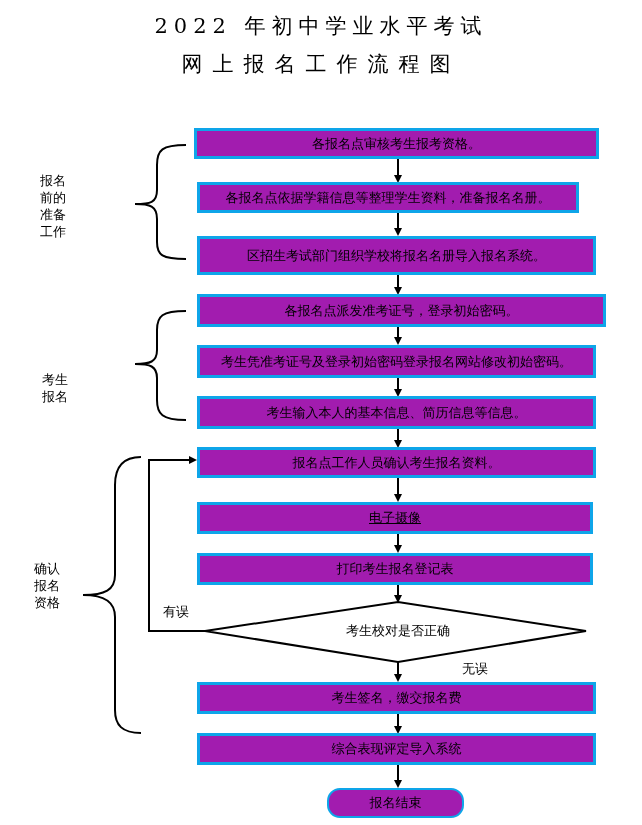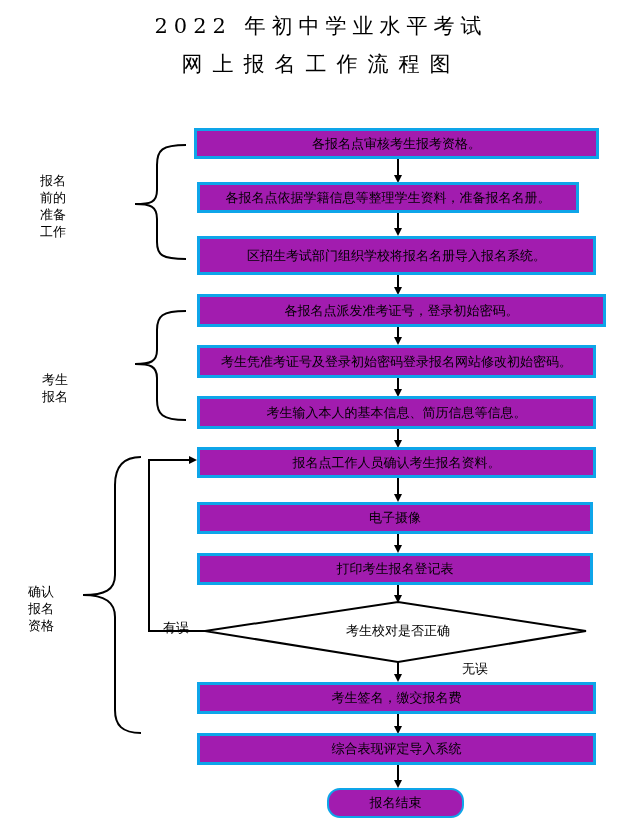--- a/index.html
+++ b/index.html
@@ -61,36 +61,36 @@
 <div class="side" style="left:40px;top:172px;">
   <div>报名</div>
   <div>前的</div>
   <div>准备</div>
   <div>工作</div>
 </div>
 <div class="side" style="left:42px;top:371px;">
   <div>考生</div>
   <div>报名</div>
 </div>
-<div class="side" style="left:28px;top:560px;margin-top:23px;">
+<div class="side" style="left:34px;top:560px;">
   <div>确认</div>
   <div>报名</div>
   <div>资格</div>
 </div>
 
 <div class="box" style="left:194px;top:128px;width:405px;height:31px;">各报名点审核考生报考资格。</div>
 <div class="box" style="left:197px;top:182px;width:382px;height:31px;">各报名点依据学籍信息等整理学生资料，准备报名名册。</div>
 <div class="box" style="left:197px;top:236px;width:399px;height:39px;">区招生考试部门组织学校将报名名册导入报名系统。</div>
 <div class="box" style="left:197px;top:294px;width:409px;height:33px;">各报名点派发准考证号，登录初始密码。</div>
 <div class="box" style="left:197px;top:345px;width:399px;height:33px;">考生凭准考证号及登录初始密码登录报名网站修改初始密码。</div>
 <div class="box" style="left:197px;top:396px;width:399px;height:33px;">考生输入本人的基本信息、简历信息等信息。</div>
 <div class="box" style="left:197px;top:447px;width:399px;height:31px;">报名点工作人员确认考生报名资料。</div>
-<div class="box" style="left:197px;top:502px;width:396px;height:32px;">电子摄像</div>
+<div class="box" style="left:197px;top:502px;width:396px;height:32px;text-decoration:underline;">电子摄像</div>
 <div class="box" style="left:197px;top:553px;width:396px;height:32px;">打印考生报名登记表</div>
 
 <div class="dtext" style="left:298px;top:622px;">考生校对是否正确</div>
-<div class="label" style="left:163px;top:620px;font-family:Liberation Mono, monospace;">有误</div>
+<div class="label" style="left:163px;top:603px;">有误</div>
 <div class="label" style="left:462px;top:660px;">无误</div>
 
 <div class="box" style="left:197px;top:682px;width:399px;height:32px;">考生签名，缴交报名费</div>
 <div class="box" style="left:197px;top:733px;width:399px;height:32px;">综合表现评定导入系统</div>
 
 <div class="box end" style="left:327px;top:788px;width:137px;height:30px;">报名结束</div>
 
 </body></html>

